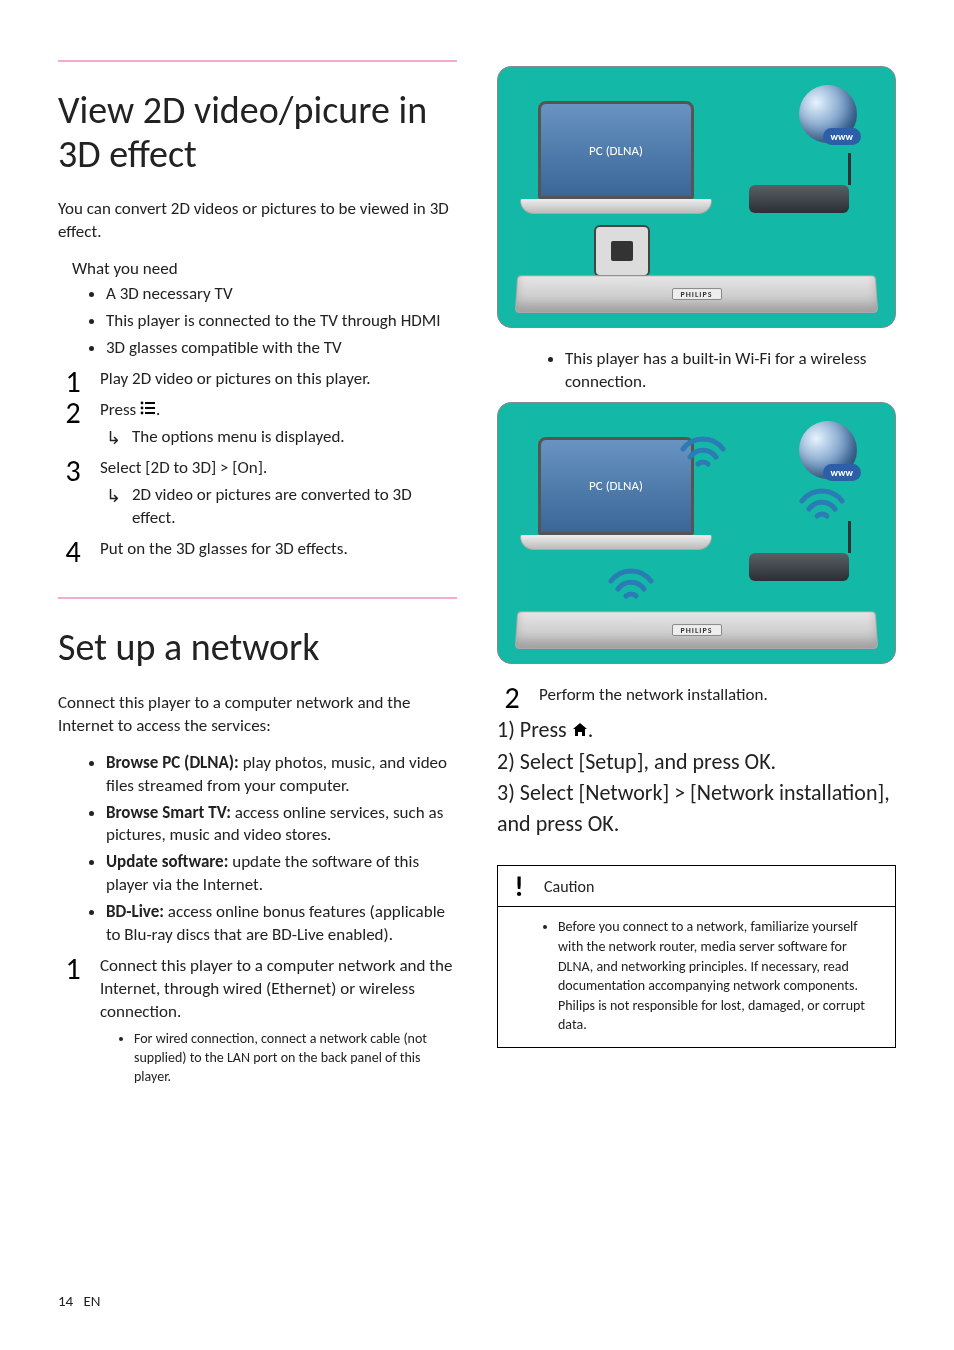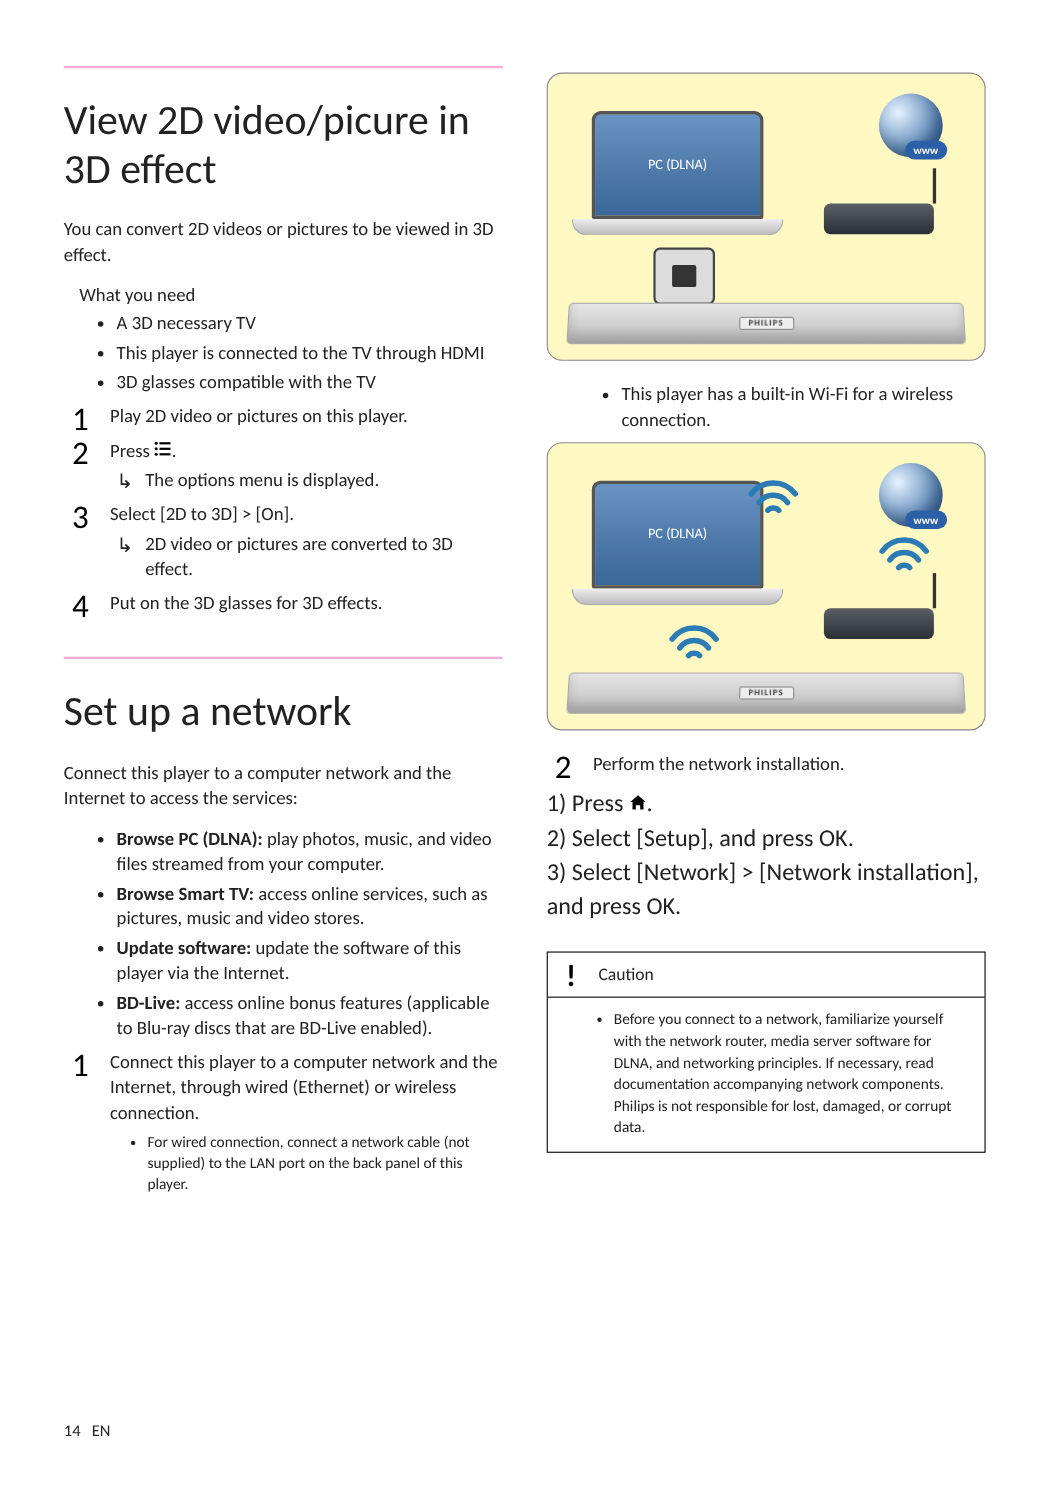--- a/index.html
+++ b/index.html
@@ -97,21 +97,21 @@
   .inline-icon {
     display: inline-block;
     vertical-align: middle;
   }
   .menu-icon svg { width:16px; height:14px; }
   .home-icon svg { width:16px; height:16px; }
   .figure {
     border: 1px solid #888;
     border-radius: 14px;
     margin: 6px 0 20px 0;
-    background: #fef9c3;
+    background: #14b8a6;
     position: relative;
     height: 260px;
     overflow: hidden;
   }
   .fig-globe {
     position: absolute;
     top: 18px; right: 38px;
     width: 88px; height: 70px;
   }
   .fig-globe .sphere {

